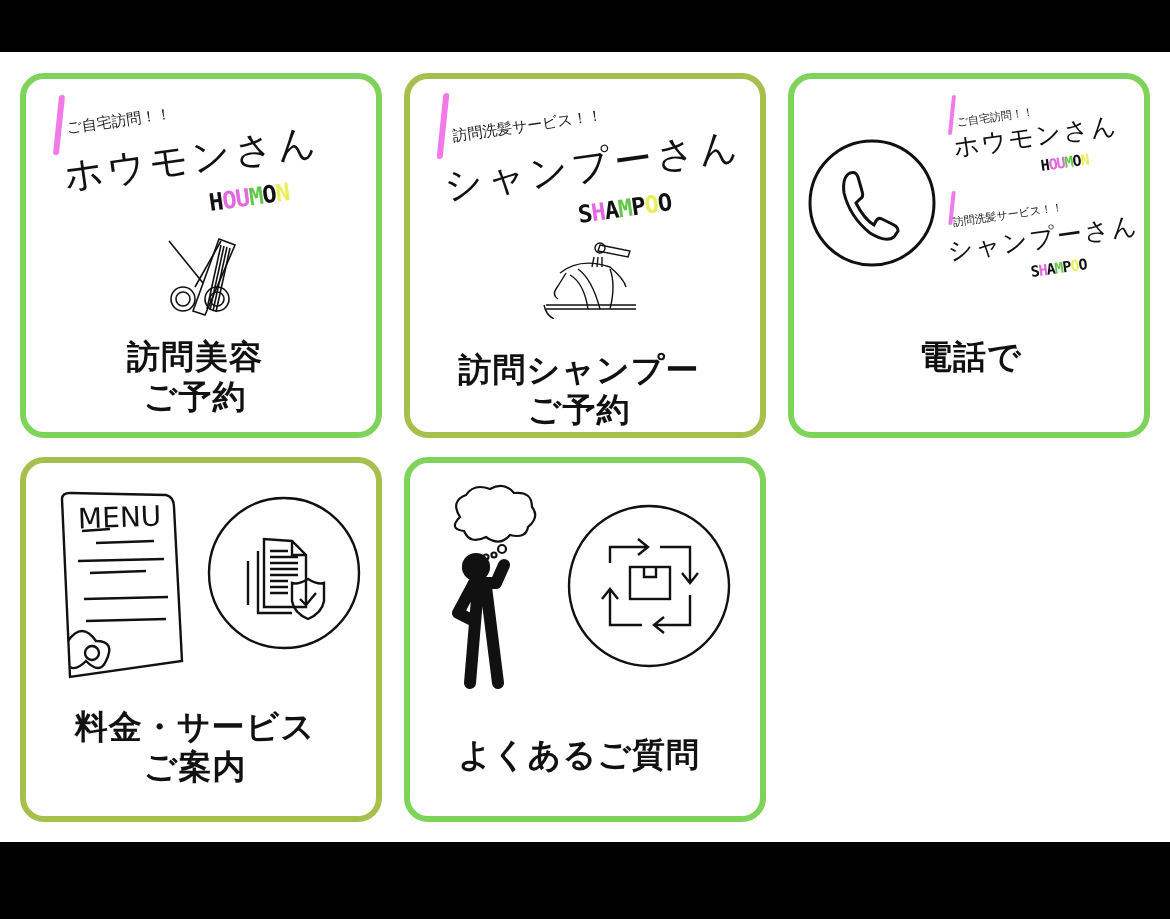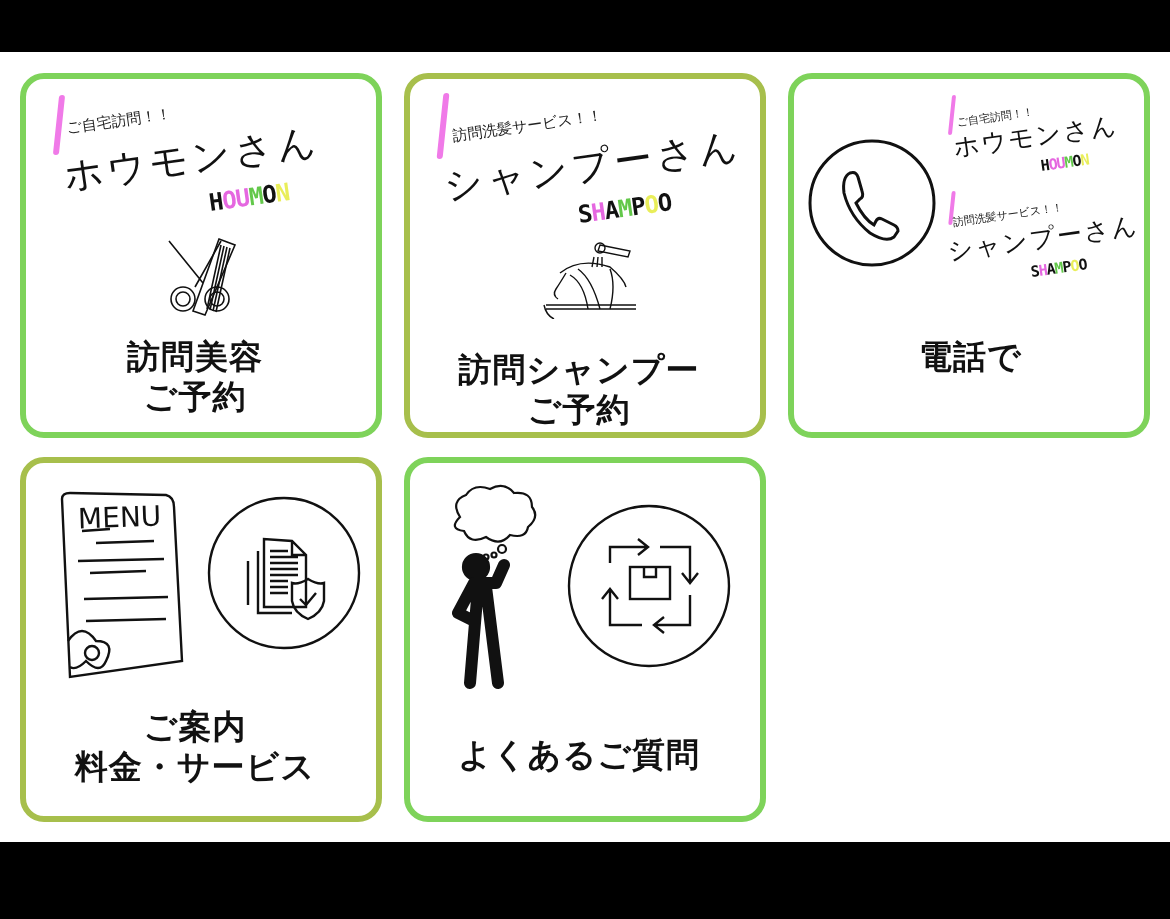--- a/index.html
+++ b/index.html
@@ -111,22 +111,22 @@
     <div class="icon" style="left:180px;top:32px;width:156px;height:156px;">
       <svg width="156" height="156" viewBox="0 0 156 156" fill="none" stroke="#111" stroke-width="2.4">
         <circle cx="78" cy="78" r="75"></circle>
         <path d="M52 56 L52 118 L86 118 M42 66 L42 110 M58 44 L58 112 L100 112 L100 60 L86 46 Z M86 46 L86 60 L100 60"></path>
         <path d="M64 56 L82 56 M64 62 L92 62 M64 68 L92 68 M64 74 L92 74 M64 80 L92 80 M64 86 L82 86 M64 92 L82 92 M64 98 L82 98"></path>
         <path d="M102 84 Q112 90 118 88 L118 106 Q116 118 102 124 Q88 118 86 106 L86 88 Q92 90 102 84 Z"></path>
         <path d="M94 104 L100 110 L110 98"></path>
       </svg>
     </div>
     <div class="label" style="top:244px;">
+      <div>料金・サービス</div>
       <div>ご案内</div>
-      <div>料金・サービス</div>
     </div>
   </div>
 
   <div class="card" style="left:404px;top:405px;">
     <div class="icon" style="left:36px;top:20px;width:100px;height:210px;">
       <svg width="100" height="210" viewBox="0 0 100 210" fill="none" stroke="#111" stroke-width="2.2">
         <path d="M14 34 Q4 18 20 12 Q28 0 44 6 Q58 -2 68 10 Q86 8 86 24 Q94 34 82 44 Q80 56 64 52 Q54 64 40 54 Q24 62 18 48 Q2 46 14 34 Z"></path>
         <circle cx="56" cy="66" r="4"></circle>
           <circle cx="48" cy="72" r="2.5"></circle>
           <circle cx="40" cy="74" r="2.5"></circle>

